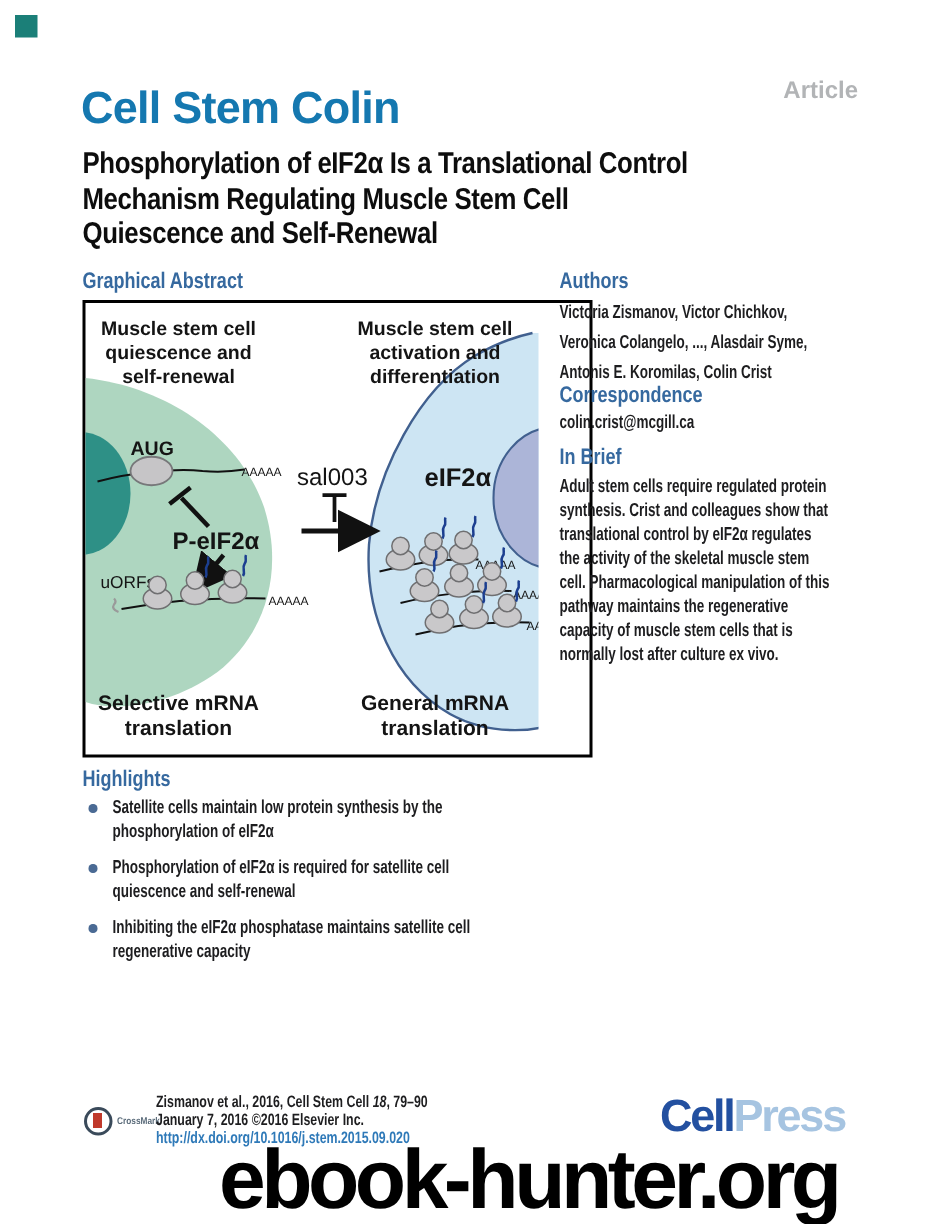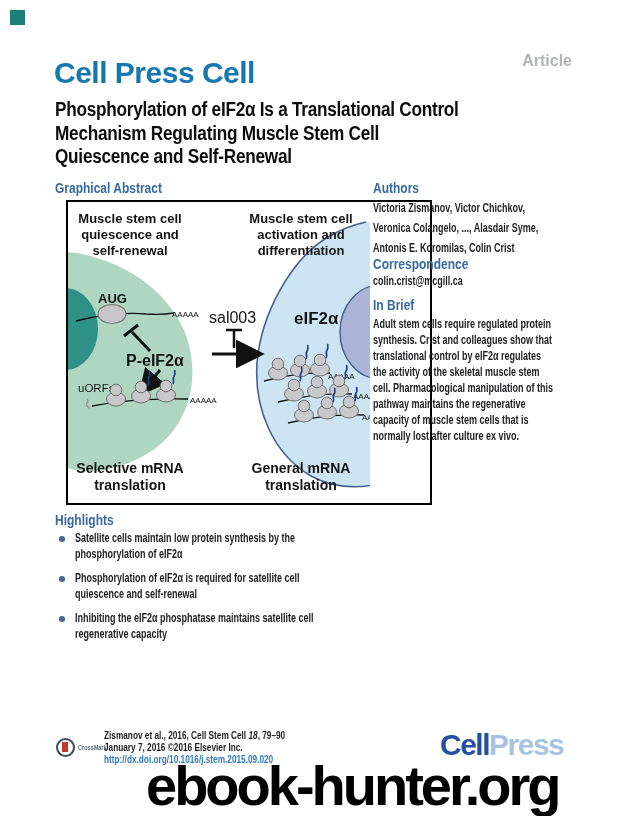--- a/index.html
+++ b/index.html
@@ -7,21 +7,21 @@
         font-family:"Liberation Sans","DejaVu Sans",sans-serif;color:#1d1d1f;}
   .corner-square{position:absolute;left:10px;top:10px;width:15px;height:15px;background:#1b7f78;}
   .article-label{position:absolute;top:52px;right:56px;font-size:16px;font-weight:bold;color:#b2b4b6;margin-left:48px;}
   .journal-logo{position:absolute;left:54px;top:56px;font-size:30px;font-weight:bold;color:#1578b0;letter-spacing:-0.5px;white-space:nowrap;}
   .paper-title{position:absolute;left:55px;top:98px;font-size:20px;font-weight:bold;color:#0d0d0d;
                line-height:23.5px;letter-spacing:-0.3px;transform:scaleX(0.86);transform-origin:0 0;white-space:nowrap;}
   .sec-h{position:absolute;font-size:15px;font-weight:bold;color:#36699f;transform:scaleX(0.8);transform-origin:0 0;white-space:nowrap;}
   .cond{position:absolute;font-size:12.5px;font-weight:bold;color:#1d1d1f;transform:scaleX(0.72);transform-origin:0 0;white-space:nowrap;}
   .authors-lines{line-height:20px;}
   .inbrief-lines{line-height:16px;}
-  .figure-box{position:absolute;left:55px;top:200px;width:366px;height:305px;border:2px solid #000;box-sizing:border-box;background:#fff;margin-left:11px;}
+  .figure-box{position:absolute;left:55px;top:200px;width:340px;height:305px;border:2px solid #000;box-sizing:border-box;background:#fff;}
   .fx{font-family:"Liberation Sans","DejaVu Sans",sans-serif;fill:#141414;}
   .hl-item{line-height:15.5px;}
   .bullet{position:absolute;width:5.5px;height:5.5px;border-radius:50%;background:#4a6a94;}
   .crossmark{position:absolute;left:56px;top:738px;display:flex;align-items:center;gap:3px;}
   .cm-circle{width:19px;height:19px;border-radius:50%;border:2px solid #3a4a5a;background:#fff;position:relative;box-sizing:border-box;}
   .cm-flag{position:absolute;left:4px;top:2px;width:6px;height:10px;background:#c0392b;}
   .cm-label{font-size:6.5px;color:#5a6b7a;font-weight:bold;transform:scaleX(0.85);transform-origin:0 0;}
   .citation{position:absolute;left:104px;top:730px;font-size:11px;font-weight:bold;line-height:11.8px;
             transform:scaleX(0.75);transform-origin:0 0;white-space:nowrap;color:#1d1d1f;}
   .citation .vol{font-style:italic;}
@@ -34,21 +34,21 @@
 </style>
 </head>
 <body>
 
 <div class="page">
 
   <div class="corner-square"></div>
 
   <div class="article-label">Article</div>
 
-  <div class="journal-logo">Cell Press Cell</div>
+  <div class="journal-logo">Cell Stem Colin</div>
 
   <div class="paper-title">
     <div>Phosphorylation of eIF2α Is a Translational Control</div>
     <div>Mechanism Regulating Muscle Stem Cell</div>
     <div>Quiescence and Self-Renewal</div>
   </div>
 
   <div class="sec-h" style="left:55px;top:179px;">Graphical Abstract</div>
 
   <div class="figure-box">

